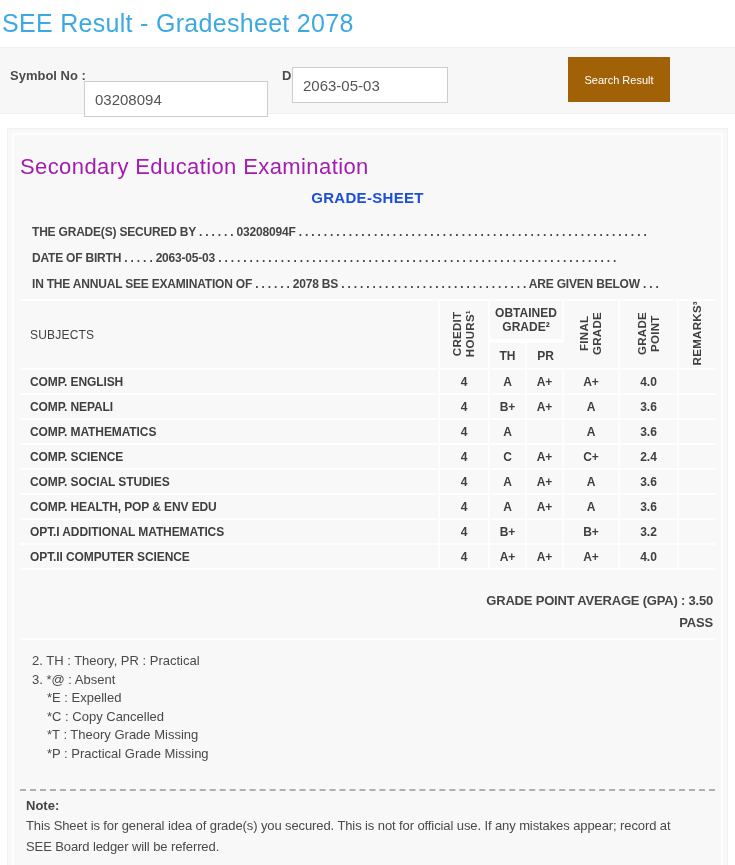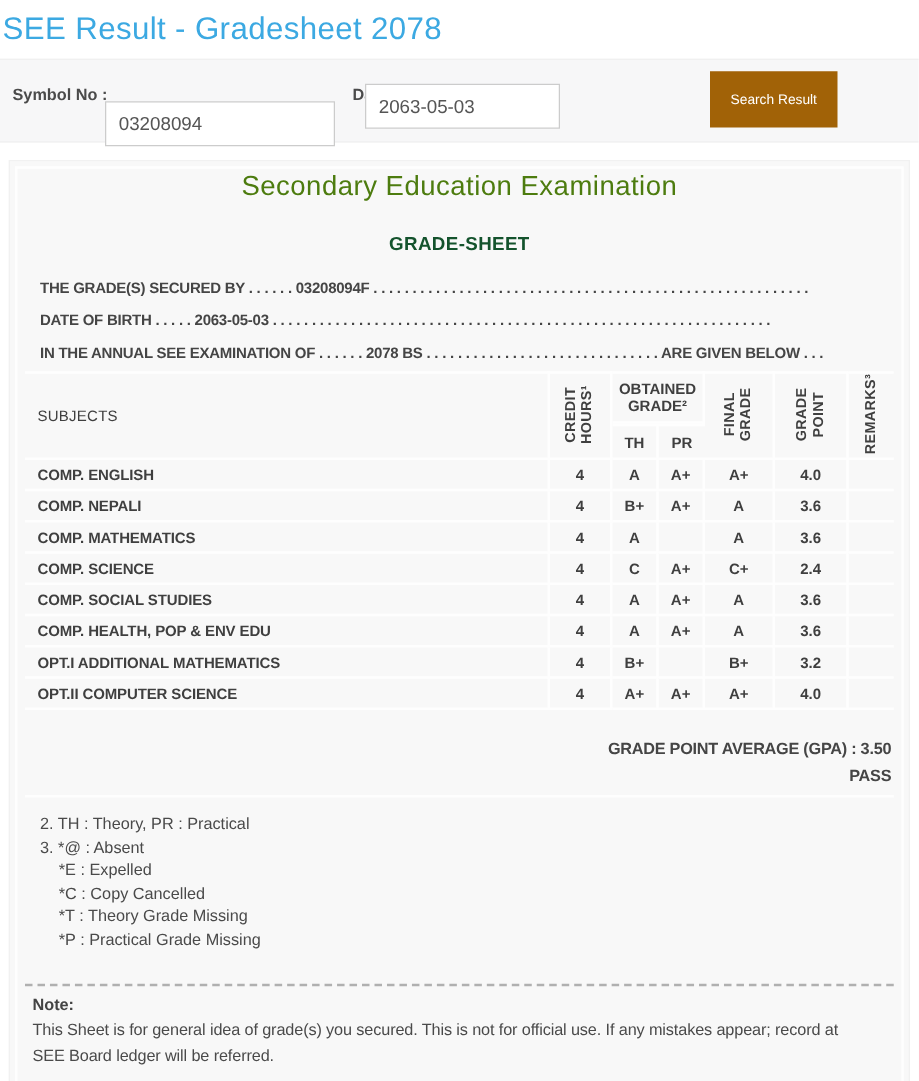--- a/index.html
+++ b/index.html
@@ -60,33 +60,34 @@
     padding: 4px;
     overflow: hidden;
   }
   .panel-inner {
     border: 2px solid #fefefe;
     height: 100%;
     padding: 0 6px;
     overflow: hidden;
   }
   .sheet-title {
-    text-align: center;
+    margin-top: 18px;
+    text-align: left;
     font-size: 22px;
     font-weight: 400;
     letter-spacing: 0.4px;
-    color: #4d7c0f;
+    color: #a21caf;
     line-height: 28px;
   }
   .sheet-subtitle {
-    margin-top: 24px;
+    margin-top: 8px;
     text-align: center;
     font-size: 15px;
     font-weight: 700;
-    color: #14532d;
+    color: #1d4ed8;
     line-height: 18px;
     letter-spacing: 0.3px;
   }
   .intro { margin-top: 12px; }
   .intro-line {
     white-space: nowrap;
     overflow: hidden;
     font-size: 12px;
     font-weight: 700;
     color: #454545;

